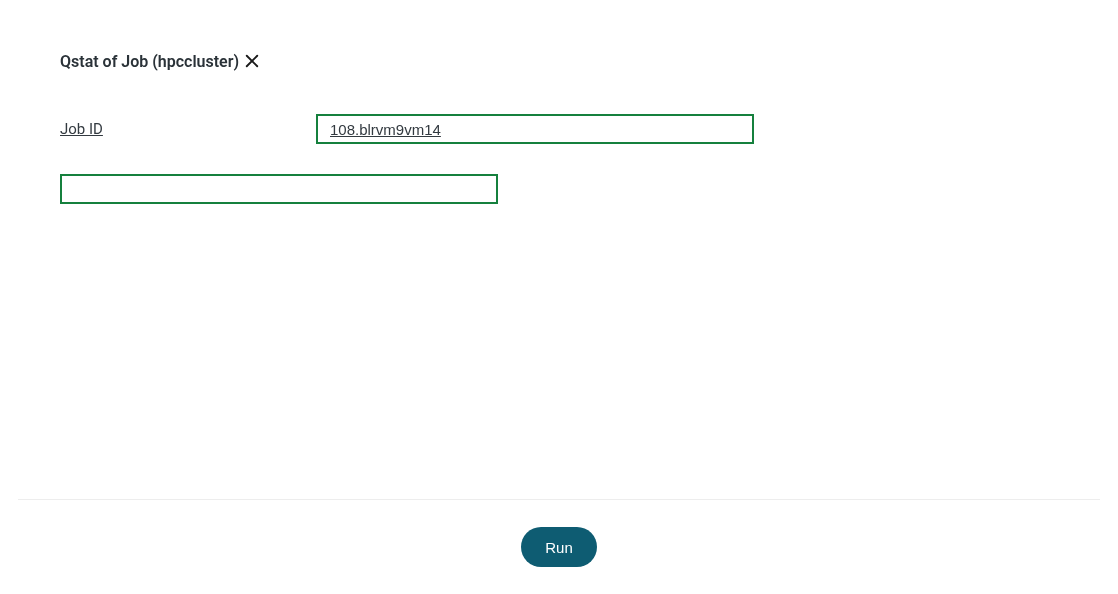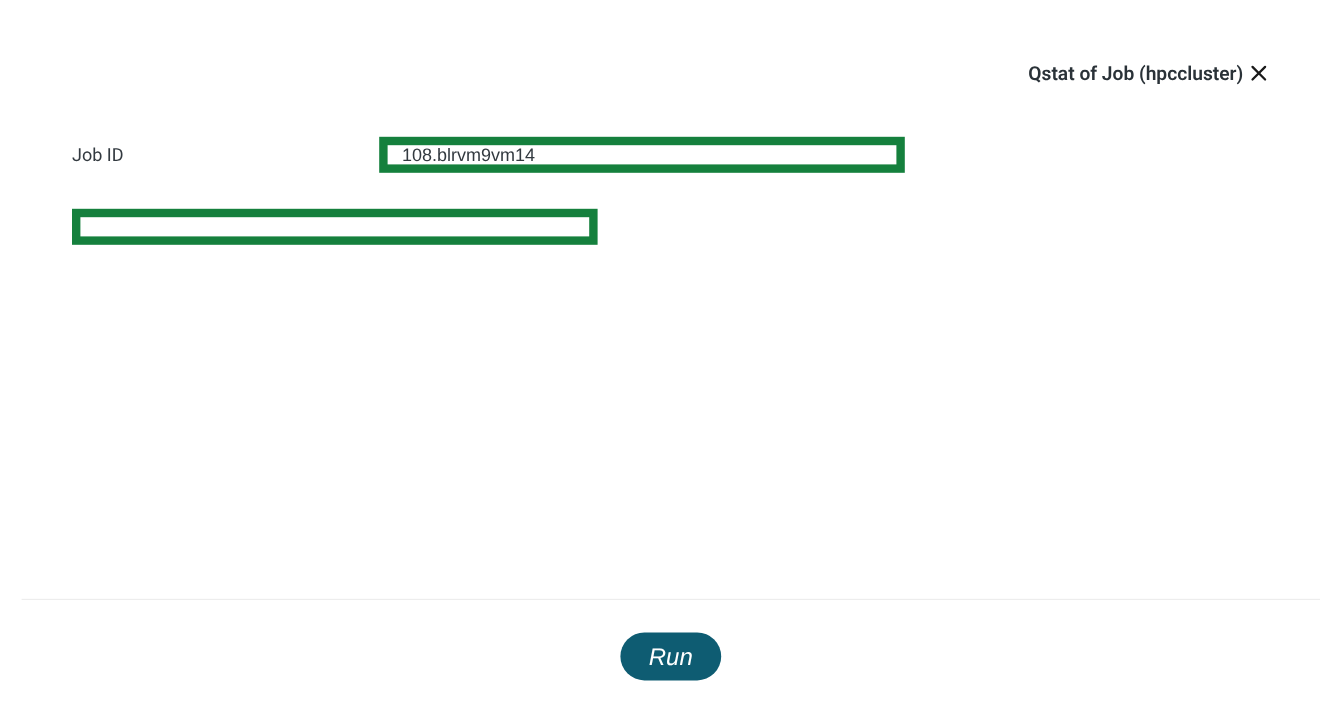--- a/index.html
+++ b/index.html
@@ -10,21 +10,21 @@
     body {
       font-family: -apple-system, BlinkMacSystemFont, "Segoe UI", Roboto, "Helvetica Neue", Arial, sans-serif;
       background: #ffffff;
       width: 1118px;
       height: 594px;
       position: relative;
       color: #333a40;
     }
     .dialog-header {
       display: flex;
-      justify-content: flex-end;
+      justify-content: flex-start;
       align-items: center;
       padding: 48px 56px 0 60px;
     }
     .dialog-title {
       font-size: 16px;
       font-weight: 600;
       color: #2a3238;
     }
     .close-btn {
       background: none;
@@ -33,35 +33,36 @@
       padding: 4px;
       line-height: 0;
       color: #1a1a1a;
     }
     .close-btn svg {
       width: 18px;
       height: 18px;
     }
     .form-area {
       padding: 40px 60px 0 60px;
+      text-decoration: underline;
     }
     .form-row {
       display: flex;
       align-items: center;
       margin-bottom: 30px;
     }
     .form-label {
       flex: 0 0 256px;
       font-size: 15px;
       color: #333a40;
     }
     .form-input {
       width: 438px;
       height: 30px;
-      border: 7px solid #15803d;
+      border: 2px solid #15803d;
       padding: 4px 12px;
       font-size: 15px;
       color: #333a40;
       background: #ffffff;
       outline: none;
     }
     .footer-divider {
       position: absolute;
       left: 18px;
       right: 18px;
@@ -78,25 +79,24 @@
       display: flex;
       align-items: center;
       justify-content: center;
     }
     .run-btn {
       background: #0e5c72;
       color: #ffffff;
       border: none;
       border-radius: 20px;
       padding: 10px 24px;
-      font-size: 20px;
+      font-size: 15px;
       cursor: pointer;
       min-width: 68px;
       height: 40px;
-      font-style: italic;
     }
   </style>
 </head>
 <body>
 
 <div class="dialog-header">
   <div class="dialog-title">Qstat of Job (hpccluster)</div>
   <button class="close-btn">
     <svg viewBox="0 0 24 24" fill="none" stroke="currentColor" stroke-width="2.5" stroke-linecap="round">
       <line x1="5" y1="5" x2="19" y2="19"></line>

